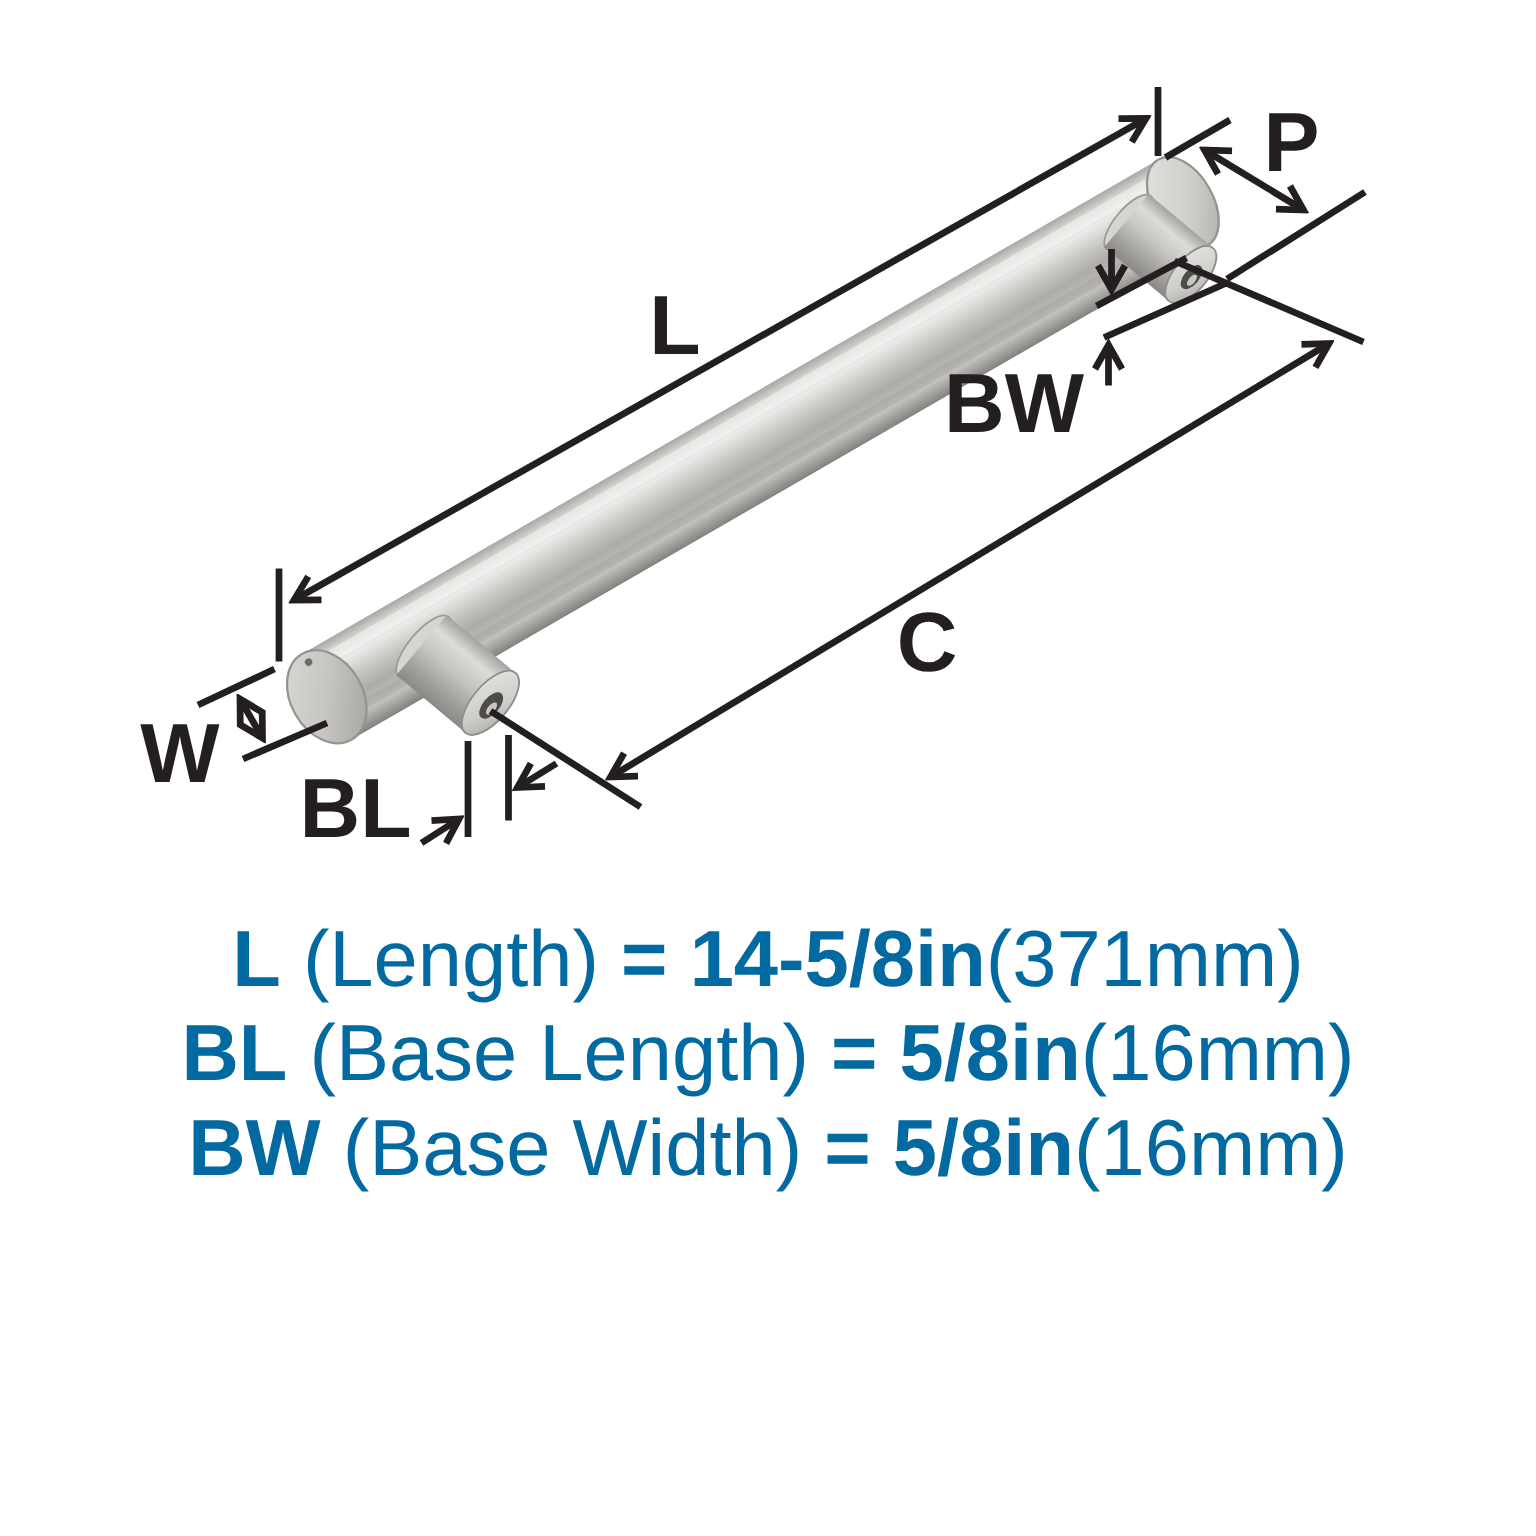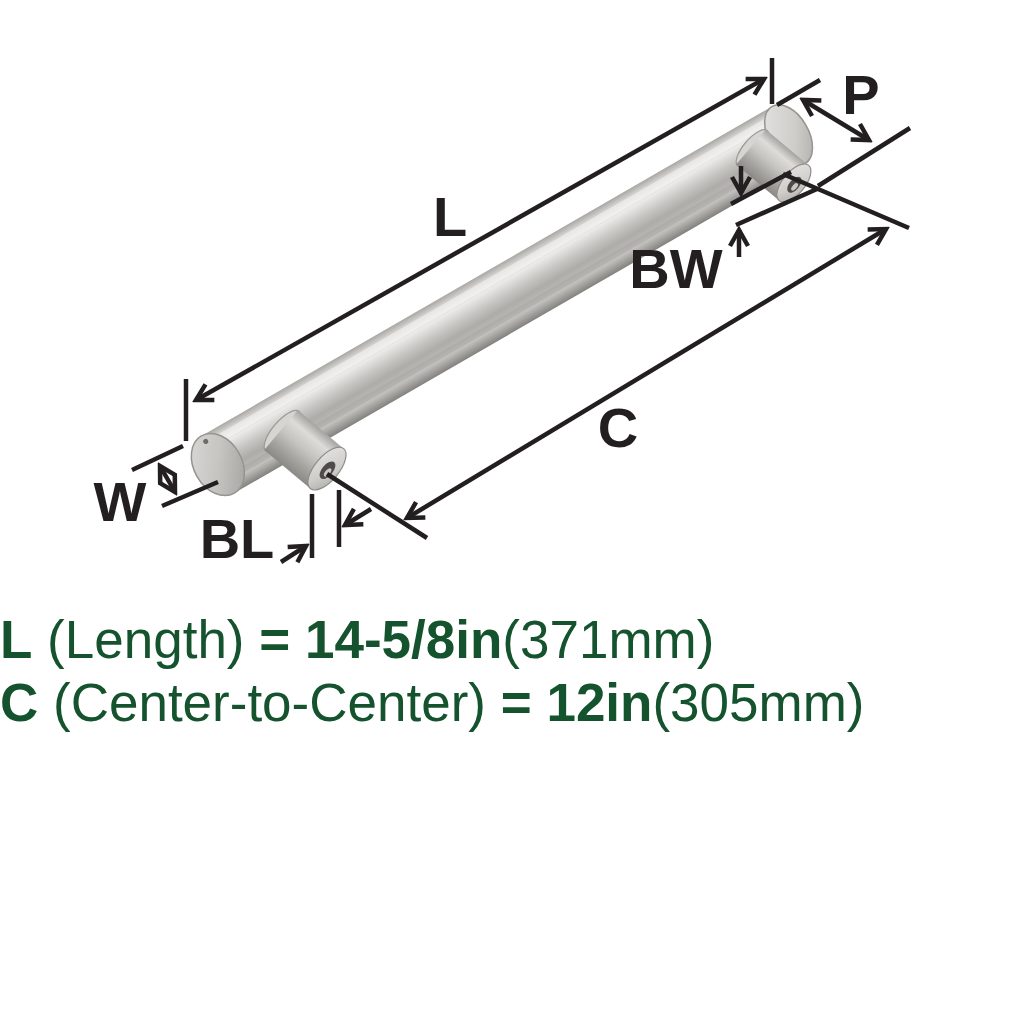--- a/index.html
+++ b/index.html
@@ -2,22 +2,22 @@
 <html><head>
 <meta charset="utf-8">
 <style>
   html,body{margin:0;padding:0;background:#fff;}
   body{width:1024px;height:1024px;position:relative;overflow:hidden;
        font-family:"Liberation Sans", sans-serif;color:#231f20;}
   #diagram-svg{position:absolute;left:0;top:0;}
   .dim-label{font-family:"Liberation Sans", sans-serif;font-weight:700;
              font-size:56px;fill:#231f20;}
   #spec-block{position:absolute;left:0;top:608px;width:1024px;
-              font-size:53px;line-height:63px;
-              white-space:nowrap;color:#14532d;}
+              text-align:center;font-size:53px;line-height:63px;
+              white-space:nowrap;color:#0369a1;}
   .spec-line{height:63px;}
   .b{font-weight:700;}
   .r{font-weight:400;}
 </style>
 </head>
 <body>
 
 <svg id="diagram-svg" width="1024" height="1024" viewBox="0 0 1024 1024">
   <defs>
     <linearGradient id="gradBar" x1="0" y1="0" x2="0" y2="1">
@@ -116,14 +116,15 @@
     <text class="dim-label" x="861" y="114">P</text>
     <text class="dim-label" x="676" y="288">BW</text>
     <text class="dim-label" x="618" y="447">C</text>
     <text class="dim-label" x="120" y="521">W</text>
     <text class="dim-label" x="237" y="558">BL</text>
   </g>
 </svg>
 
 <div id="spec-block">
   <div class="spec-line"><span class="b">L</span> <span class="r">(Length)</span> <span class="b">=</span> <span class="b">14-5/8in</span><span class="r">(371mm)</span></div>
-  <div class="spec-line"><span class="b">C</span> <span class="r">(Center-to-Center)</span> <span class="b">=</span> <span class="b">12in</span><span class="r">(305mm)</span></div>
+  <div class="spec-line"><span class="b">BL</span> <span class="r">(Base Length)</span> <span class="b">=</span> <span class="b">5/8in</span><span class="r">(16mm)</span></div>
+  <div class="spec-line"><span class="b">BW</span> <span class="r">(Base Width)</span> <span class="b">=</span> <span class="b">5/8in</span><span class="r">(16mm)</span></div>
 </div>
 
 </body></html>

